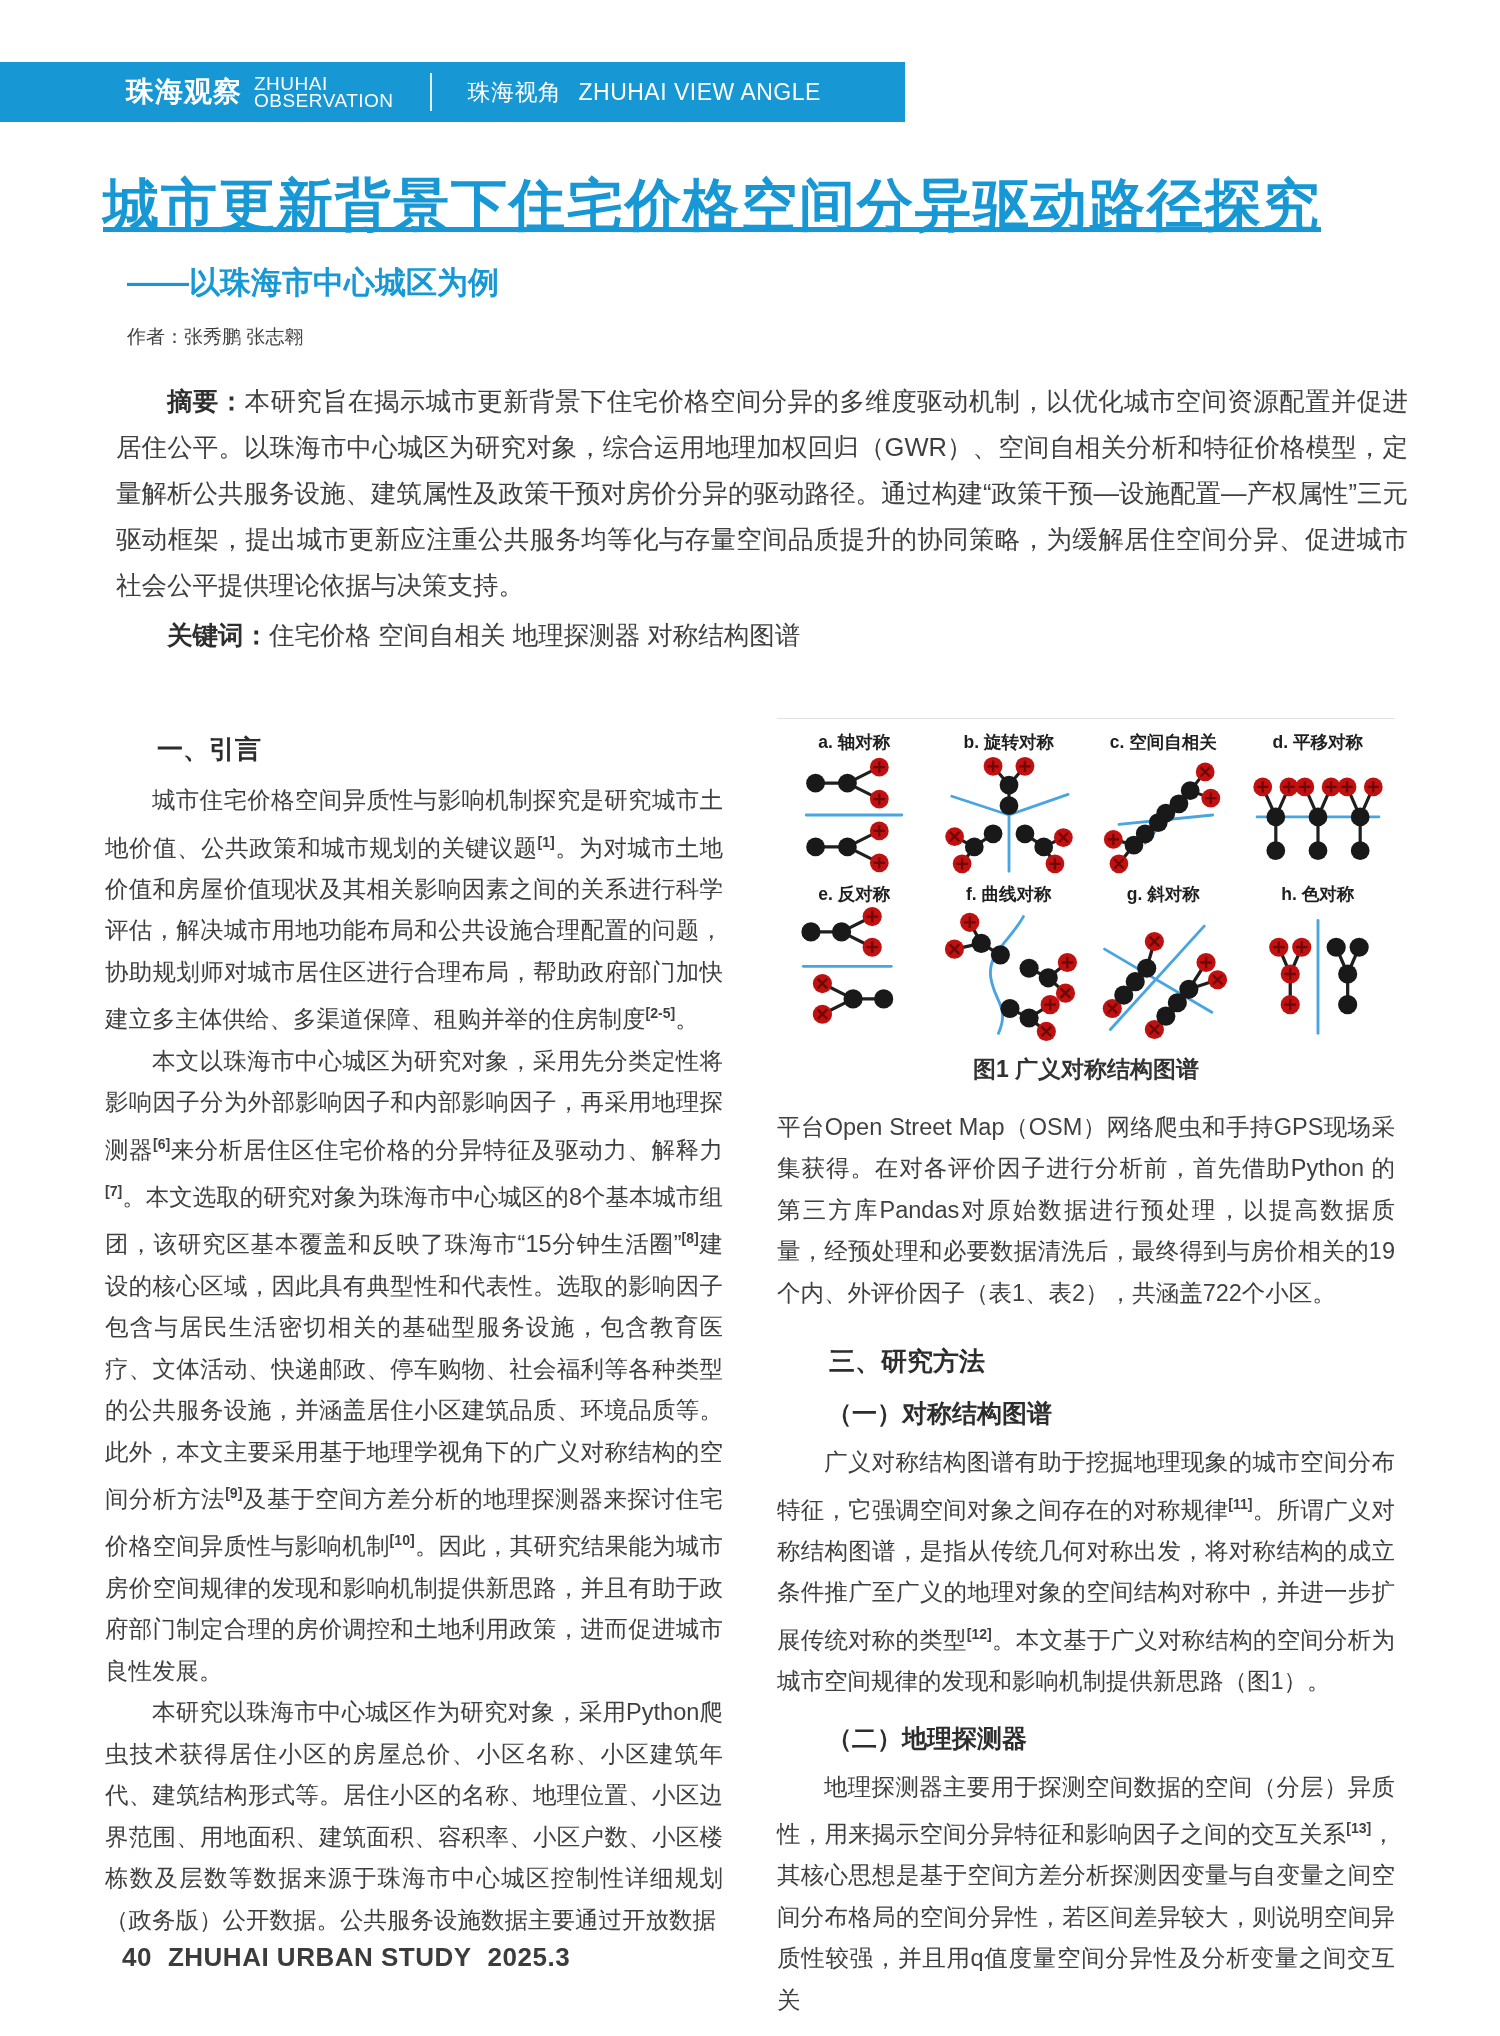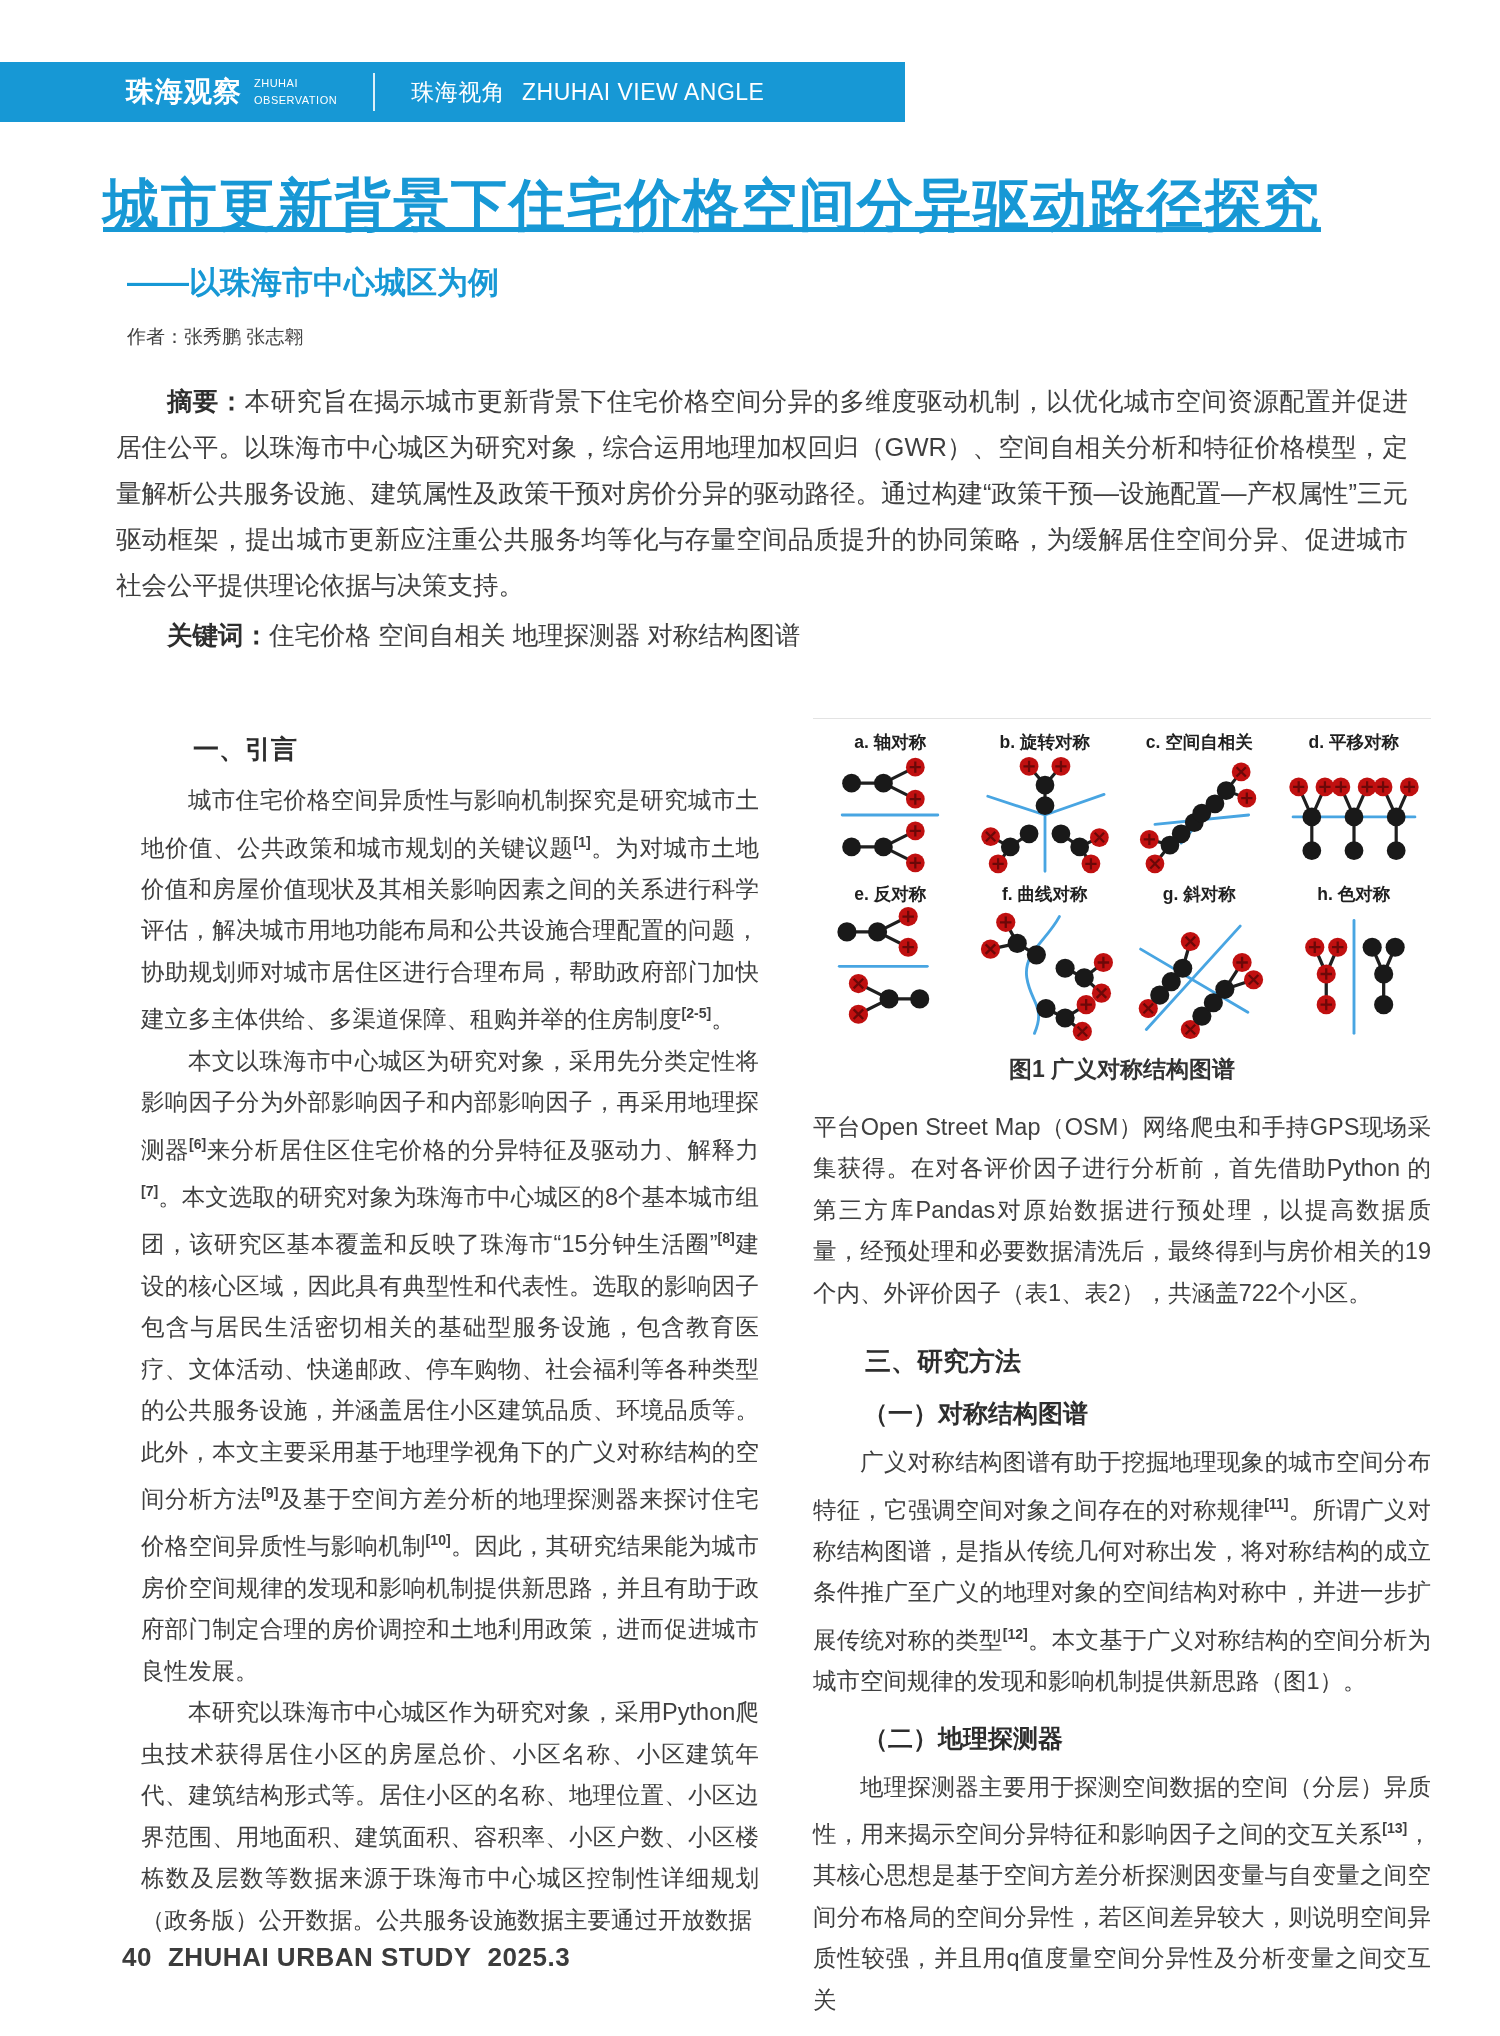--- a/index.html
+++ b/index.html
@@ -4,41 +4,41 @@
 <style>
   html,body{margin:0;padding:0;}
   body{background:#ffffff;font-family:"Liberation Sans","DejaVu Sans",sans-serif;}
   .page{position:relative;width:1500px;height:2036px;background:#fff;overflow:hidden;padding-left:8px;}
 
   
   .masthead{position:absolute;top:62px;left:0;width:905px;height:60px;
     background:var(--accent,#1798d5);color:#fff;display:flex;align-items:center;}
   .masthead-inner{display:flex;align-items:center;padding-left:126px;}
   .brand-cn{font-size:28px;font-weight:700;letter-spacing:1px;}
-  .brand-en{font-size:11px;line-height:17px;margin-left:12px;letter-spacing:.5px;}
+  .brand-en{font-size:19px;line-height:17px;margin-left:12px;letter-spacing:.5px;}
   .mast-divider{width:2px;height:38px;background:rgba(255,255,255,.85);margin:0 36px;}
   .section-name{font-size:23px;letter-spacing:.5px;white-space:nowrap;}
   .section-name .en{margin-left:10px;}
 
   
   .title{position:absolute;top:168px;left:103px;font-size:56px;font-weight:800;
     color:var(--accent,#1798d5);letter-spacing:2px;white-space:nowrap;text-decoration:underline;}
   .subtitle{position:absolute;top:262px;left:127px;font-size:31px;font-weight:700;
     color:var(--accent,#1798d5);}
   .authors{position:absolute;top:324px;left:127px;font-size:19px;color:#3f3f3f;}
 
   
   .abstract-block{position:absolute;top:378px;left:105px;width:1292px;
     font-size:25.5px;line-height:46px;color:#3f3f3f;text-align:justify;margin-left:11px;}
   .abstract-block p{margin:0;text-indent:2em;}
   .abstract-block .kw{margin-top:4px;}
   .lbl{font-weight:700;color:#2e2e2e;}
 
   
-  .columns{position:absolute;top:698px;left:105px;width:1290px;display:flex;gap:54px;margin-left:36px;}
+  .columns{position:absolute;top:698px;left:105px;width:1290px;display:flex;gap:54px;}
   .col{width:618px;font-size:23.5px;line-height:41.5px;color:#3f3f3f;text-align:justify;}
   .col p{margin:0;text-indent:2em;}
   .col p.no-indent{text-indent:0;}
   .col .h3{font-size:26px;font-weight:700;color:#2d2d2d;text-indent:2em;
     margin:30px 0 14px;line-height:34px;}
   .col .h3.first{margin-top:34px;}
   .col .h4{font-size:25px;font-weight:700;color:#2d2d2d;text-indent:2em;
     margin:18px 0 12px;line-height:34px;}
   sup{font-size:.6em;font-weight:700;vertical-align:super;letter-spacing:0;}
 

